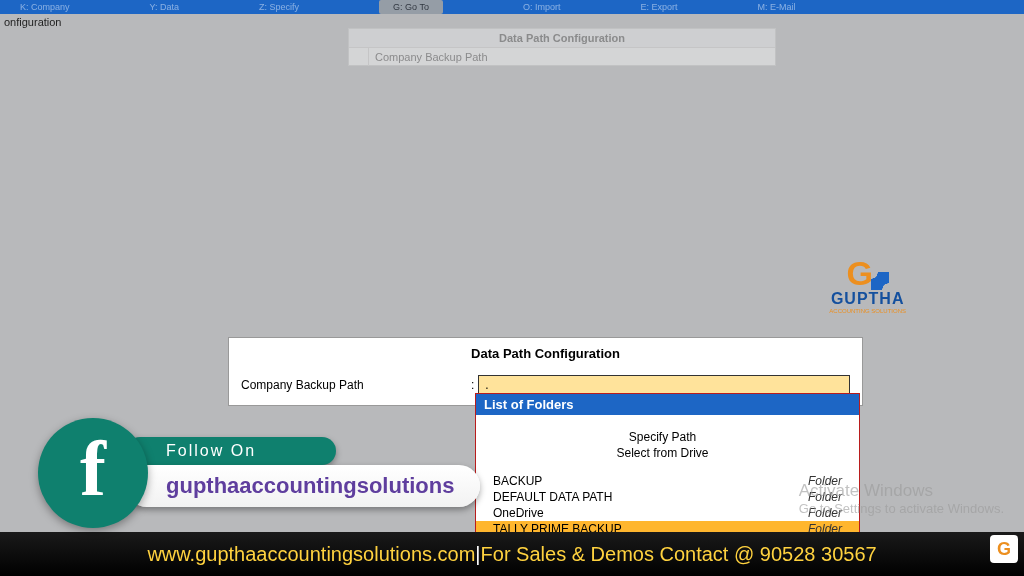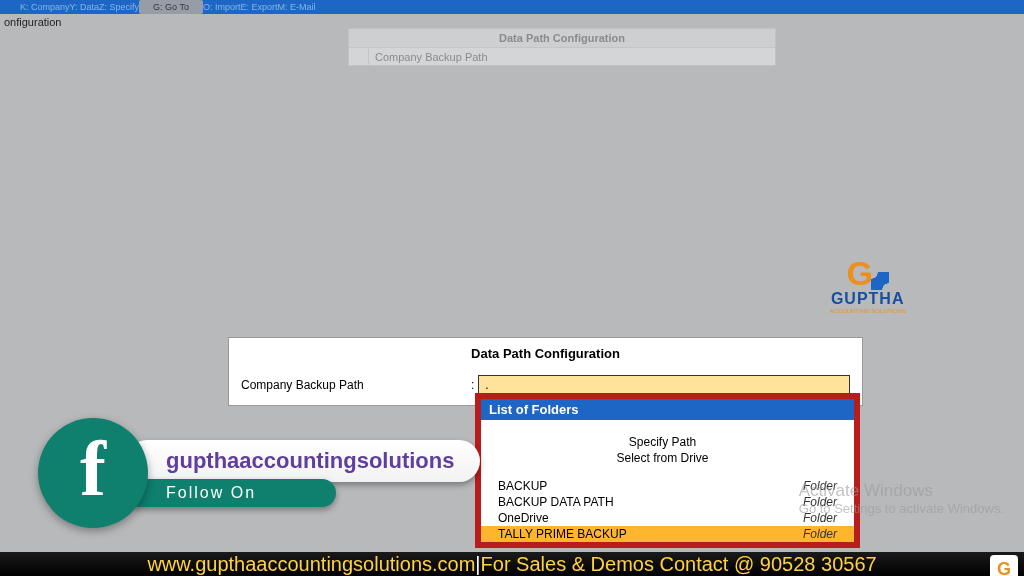--- a/index.html
+++ b/index.html
@@ -1,17 +1,17 @@
 <!DOCTYPE html>
 <html><head>
 <meta charset="utf-8">
 <style>
 *{margin:0;padding:0;box-sizing:border-box;font-family:Arial,Helvetica,sans-serif}
 html,body{width:1024px;height:576px;overflow:hidden;background:#b8b9bb;position:relative}
-.topbar{height:14px;background:#1d66c5;display:flex;color:#cfe0f7;font-size:9px;align-items:center;padding:0 20px;}
+.topbar{height:14px;background:#1d66c5;display:flex;color:#cfe0f7;font-size:9px;align-items:center;padding:0 20px;gap:80px}
 .topbar span{opacity:.6}
 .topbar .active{background:#a3a3a3;color:#333;padding:2px 14px;border-radius:2px;opacity:.9}
 .crumb{font-size:11px;padding:2px 4px;color:#222}
 .ghost-panel{position:absolute;left:348px;top:28px;width:428px;background:#d7d8da;border:1px solid #c9cacb;opacity:.55}
 .ghost-panel .gh{height:18px;line-height:18px;text-align:center;font-size:11px;font-weight:bold;color:#666;background:#e0e1e3}
 .ghost-panel .gr{height:18px;display:flex;align-items:center;font-size:11px;color:#666;background:#ececed;border-top:1px solid #d0d0d0}
 .ghost-panel .gr .box{width:20px;height:18px;border-right:1px solid #d0d0d0}
 .ghost-panel .gr .txt{padding-left:6px;flex:1}
 .logo{position:absolute;right:118px;top:258px;text-align:center}
 .logo .g{font-size:34px;font-weight:bold;color:#ec8f1f;line-height:.9;letter-spacing:-2px}
@@ -21,38 +21,38 @@
  radial-gradient(circle at 70% 30%,#1d66c5 0 40%,transparent 41%);
  vertical-align:middle}
 .logo .brand{font-size:16px;font-weight:bold;color:#14509e;letter-spacing:1px}
 .logo .sub{font-size:6px;color:#ec8f1f}
 .main-panel{position:absolute;left:228px;top:337px;width:635px;background:#fff;border:1px solid #999}
 .main-panel .title{text-align:center;font-weight:bold;font-size:13px;padding:8px 0 14px 0}
 .row{display:flex;align-items:center;padding:0 12px 10px 12px;font-size:12px}
 .row .lbl{width:230px}
 .row .col{margin-right:4px}
 .row .inp{flex:1;height:20px;background:#ffe39b;border:1px solid #333;padding:0 6px;font-size:12px}
-.dropdown{position:absolute;left:475px;top:393px;width:385px;background:#fff;border:6px solid #b91c1c;font-size:12px}
+.dropdown{position:absolute;left:475px;top:393px;width:385px;background:#fff;border:1px solid #b91c1c;font-size:12px}
 .dropdown .dh{background:#1d66c5;color:#fff;font-weight:bold;padding:3px 8px;font-size:13px}
 .dropdown .opts{padding:14px 10px 10px 0;text-align:center;line-height:1.35}
 .dropdown .list{padding:2px 0 0 0}
 .dropdown .li{display:flex;padding:1px 17px}
 .dropdown .li .n{flex:1}
 .dropdown .li .t{font-style:italic;color:#333}
 .dropdown .li.sel{background:#ffb62e}
 .watermark{position:absolute;right:20px;bottom:60px;color:#9a9a9a;font-size:13px;text-align:left;opacity:.6}
 .watermark .w1{font-size:17px}
 .social{position:absolute;left:38px;top:418px;display:flex;align-items:center}
 .fb{width:110px;height:110px;border-radius:55px;background:#0f806e;display:flex;align-items:center;justify-content:center;box-shadow:0 3px 8px rgba(0,0,0,.35);z-index:3}
 .fb .f{font-family:Georgia,serif;font-size:78px;font-weight:bold;color:#fff;transform:translateY(-4px)}
 .pill-stack{margin-left:-22px;z-index:2}
 .pill{background:linear-gradient(#fff,#f2f2f2);border-radius:22px;padding:8px 26px 8px 40px;box-shadow:0 3px 6px rgba(0,0,0,.35)}
 .pill.top{color:#5f3e9e;font-weight:bold;font-size:22px}
 .pill.bot{background:#0f806e;color:#fff;font-size:16px;padding:5px 26px 5px 40px;margin-top:-3px;width:210px;letter-spacing:2px}
-.footer{position:absolute;left:0;bottom:0;width:1024px;height:24px;background:linear-gradient(#1a1a1a,#000);display:flex;align-items:center;justify-content:center;color:#fff;font-family:"Times New Roman",serif;font-size:20px}
+.footer{position:absolute;left:0;bottom:0;width:1024px;height:44px;background:linear-gradient(#1a1a1a,#000);display:flex;align-items:center;justify-content:center;color:#fff;font-family:"Times New Roman",serif;font-size:20px}
 .footer .y{color:#ffd23f}
 .footer .corner{position:absolute;right:6px;top:3px;width:28px;height:28px;background:#fff;border-radius:4px;display:flex;align-items:center;justify-content:center}
 .footer .corner .cg{font-size:18px;font-weight:bold;color:#ec8f1f}
 </style>
 </head>
 <body>
 
 <div class="topbar">
  <span>K: Company</span>
  <span>Y: Data</span>
@@ -92,21 +92,21 @@
  <div class="opts">
   <div>Specify Path</div>
   <div>Select from Drive</div>
  </div>
  <div class="list">
   <div class="li">
    <span class="n">BACKUP</span>
    <span class="t">Folder</span>
   </div>
   <div class="li">
-   <span class="n">BACKUP DATA PATH</span>
+   <span class="n">DEFAULT DATA PATH</span>
    <span class="t">Folder</span>
   </div>
   <div class="li">
    <span class="n">OneDrive</span>
    <span class="t">Folder</span>
   </div>
   <div class="li sel">
    <span class="n">TALLY PRIME BACKUP</span>
    <span class="t">Folder</span>
   </div>
@@ -116,22 +116,22 @@
 <div class="watermark">
  <div class="w1">Activate Windows</div>
  <div>Go to Settings to activate Windows.</div>
 </div>
 
 <div class="social">
  <div class="fb">
       <span class="f">f</span>
     </div>
  <div class="pill-stack">
+  <div class="pill bot">Follow On</div>
   <div class="pill top">gupthaaccountingsolutions</div>
-  <div class="pill bot">Follow On</div>
  </div>
 </div>
 
 <div class="footer">
  <span class="y">www.gupthaaccountingsolutions.com</span>
  <span> | </span>
  <span class="y">For Sales &amp; Demos Contact @ 90528 30567</span>
  <div class="corner">
       <span class="cg">G</span>
     </div>

